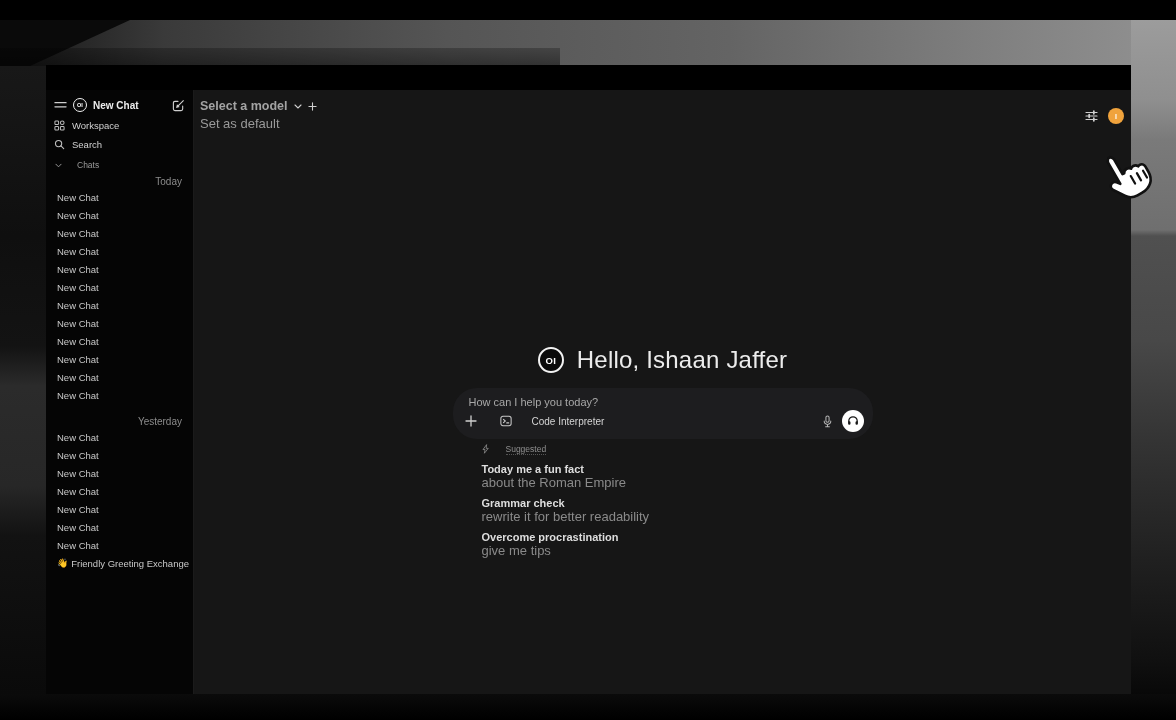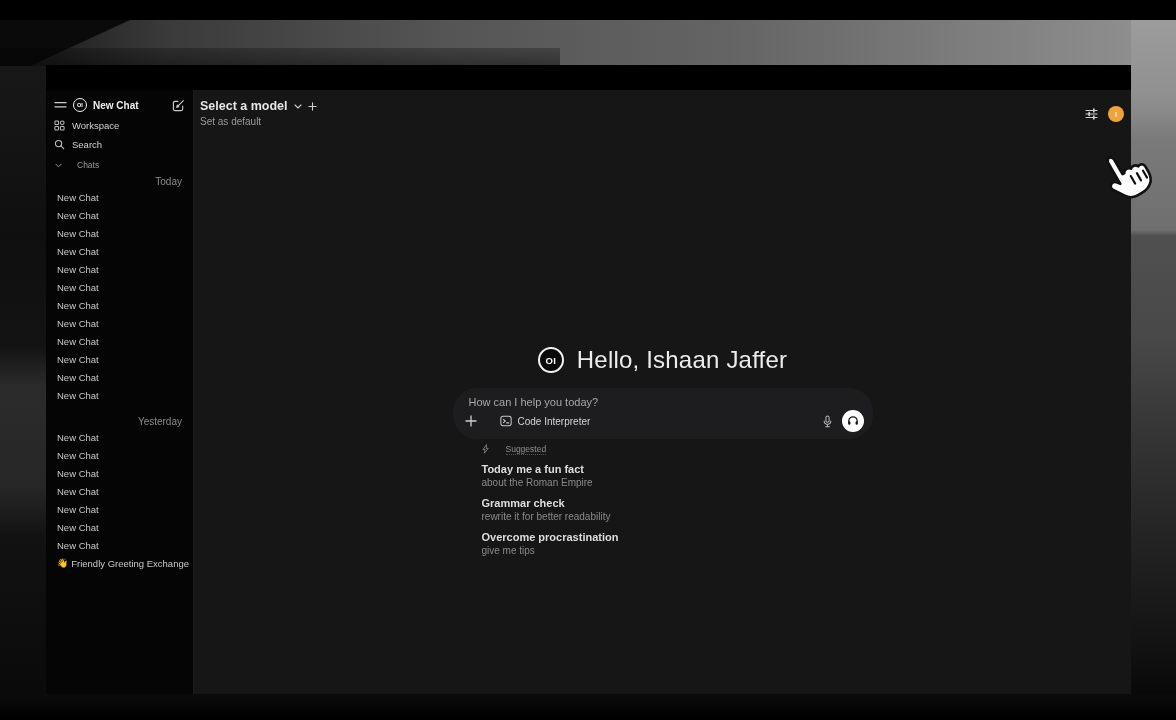--- a/index.html
+++ b/index.html
@@ -43,48 +43,48 @@
   .chat-item { display:flex; align-items:center; gap:3px; height:18px; padding:0 11px;
     font-size:9.5px; color:#c9c9c9; cursor:pointer; white-space:nowrap; overflow:hidden; }
   .chat-emoji { color:#f5b84c; font-size:9px; }
   .chat-emoji:empty { display:none; }
 
   
   .main { flex:1; position:relative; background:#161616; }
   .main-header { position:absolute; left:0; right:0; top:0; display:flex; justify-content:space-between; padding:9px 7px 0 6px; }
   .model-selector { cursor:pointer; }
   .model-row { display:flex; align-items:center; gap:6px; }
-  .model-name { font-size:12.5px; font-weight:bold; color:#e5e5e5; }
-  .set-default { margin-top:3px; font-size:10px; color:#9a9a9a; cursor:pointer; }
+  .model-name { font-size:12.5px; font-weight:bold; color:#a3a3a3; }
+  .set-default { margin-top:3px; font-size:13px; color:#9a9a9a; cursor:pointer; }
   .header-right { display:flex; align-items:center; gap:10px; margin-top:2px; }
   .avatar { width:16px; height:16px; border-radius:50%; background:#f0a33c; color:#fff; font-size:7px; font-weight:bold;
     display:flex; align-items:center; justify-content:center; cursor:pointer; }
 
   .greeting-row { position:absolute; top:256px; left:0; right:0; display:flex; align-items:center; justify-content:center; gap:13px; }
   .logo-badge.big { width:26px; height:26px; border-width:2px; font-size:9.5px; }
   .greeting-text { font-size:24px; font-weight:400; color:#ececec; letter-spacing:.2px; }
 
   .input-card { position:absolute; top:298px; left:50%; transform:translateX(-50%);
     width:420px; height:51px; background:#1d1d1f; border-radius:24px; }
   .chat-input { position:absolute; top:8px; left:16px; right:16px; height:16px; background:transparent; border:none;
     resize:none; outline:none; color:#ddd; font-size:11px; font-family:"Liberation Sans",sans-serif; overflow:hidden; }
   .chat-input::placeholder { color:#a8a8a8; }
   .input-toolbar { position:absolute; left:12px; right:9px; bottom:7px; display:flex; align-items:center; }
-  .chip { display:flex; align-items:center; gap:6px; margin-left:17px; padding:3px 6px; border-radius:9px; cursor:pointer; }
+  .chip { display:flex; align-items:center; gap:20px; margin-left:17px; padding:3px 6px; border-radius:9px; cursor:pointer; }
   .chip-label { font-size:10px; font-weight:500; color:#d4d4d4; white-space:nowrap; }
   .toolbar-spacer { flex:1; }
   .mic-btn { margin-right:9px; }
   .voice-btn { width:22px; height:22px; border-radius:50%; background:#fff; display:flex; align-items:center; justify-content:center; cursor:pointer; }
 
   .suggested { position:absolute; top:354px; left:50%; transform:translateX(-50%); width:420px; padding-left:29px; }
   .suggested-head { display:flex; align-items:center; gap:16px; height:10px; }
   .suggested-label { font-size:8.5px; color:#8f8f8f; border-bottom:1px dotted #555; }
   .sug-item { margin-top:9px; cursor:pointer; }
   .sug-item .sug-title { font-size:11px; font-weight:600; color:#dedede; line-height:13px; }
-  .sug-item .sug-subtitle { font-size:10px; color:#8a8a8a; line-height:11px; margin-top:1px; }
+  .sug-item .sug-subtitle { font-size:13px; color:#8a8a8a; line-height:11px; margin-top:1px; }
 
   
   .cursor { position:absolute; left:1100px; top:126px; width:58px; height:60px; pointer-events:none; }
 </style>
 </head>
 <body>
 
 <div class="stage">
 
   <div class="bg-top"></div>

